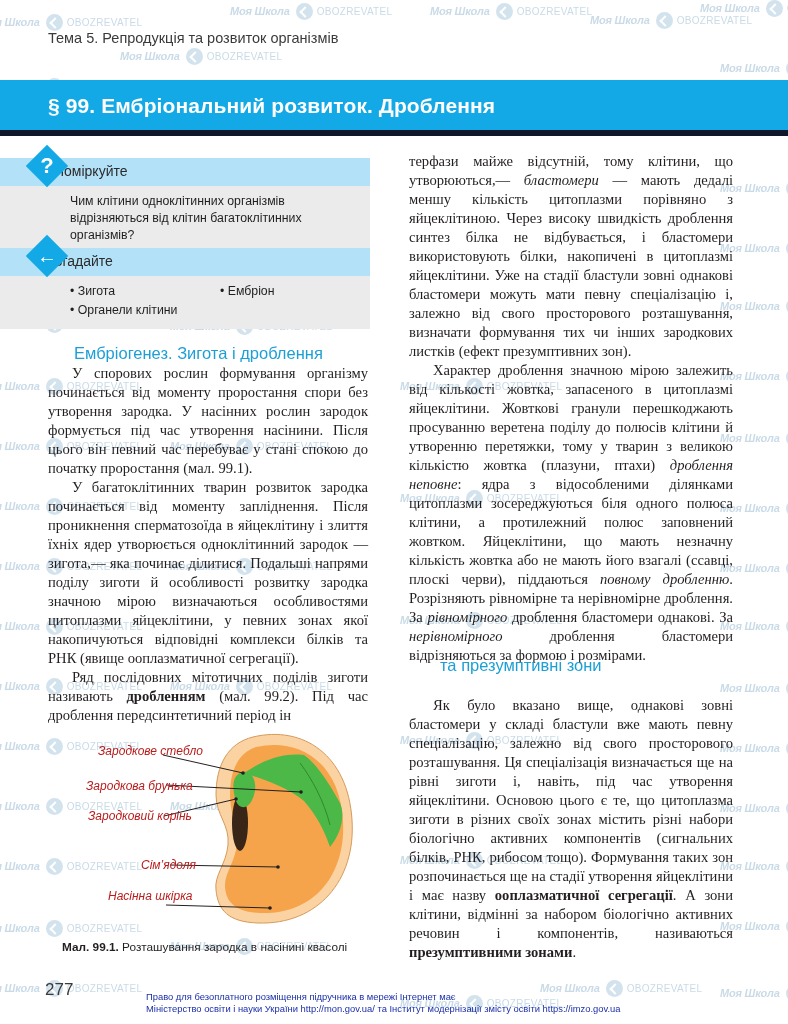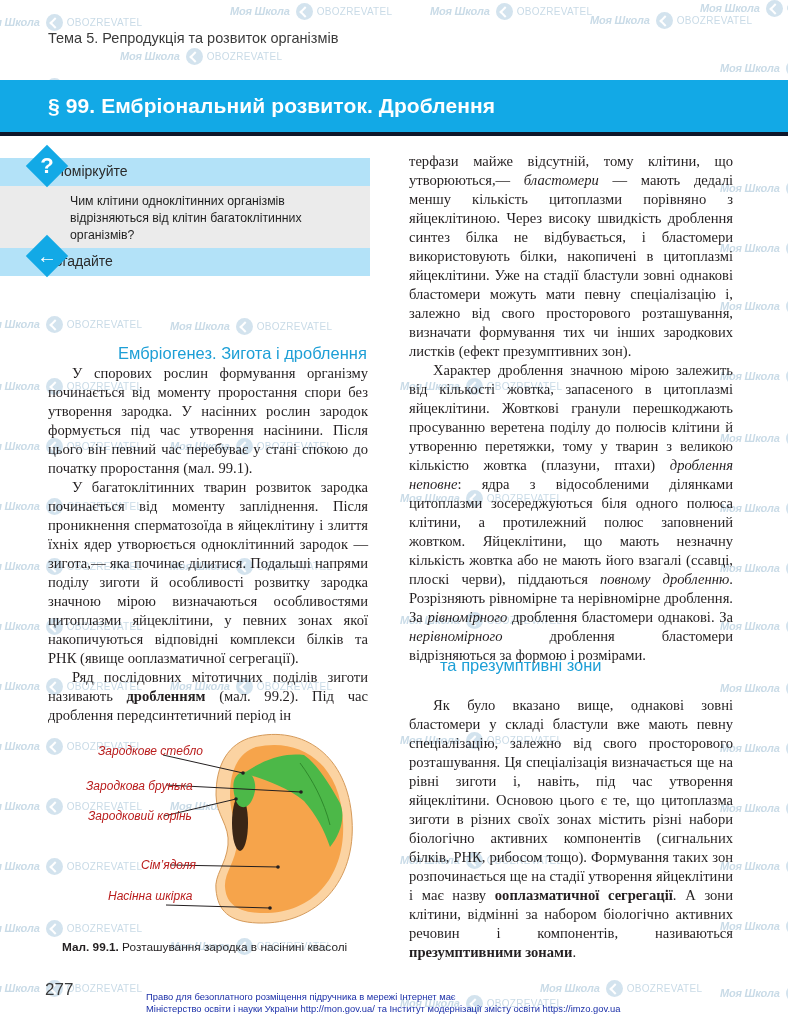--- a/index.html
+++ b/index.html
@@ -8,39 +8,39 @@
 
   
   .wm { position: absolute; pointer-events: none; color: #c9dbe7; font-size: 11px; white-space: nowrap; z-index: 0; }
   .wm .ms { font-style: italic; font-weight: bold; font-family: "Liberation Sans", sans-serif; letter-spacing: -0.2px; }
   .wm .ob { font-family: "Liberation Sans", sans-serif; font-size: 10px; letter-spacing: 0.3px; margin-left: 4px; }
   .wm .dot { display: inline-block; width: 17px; height: 17px; border-radius: 50%; background: #d3e3ee; vertical-align: middle; margin-left: 6px; position: relative; }
   .wm .dot::after { content: ""; position: absolute; left: 5px; top: 5px; width: 6px; height: 6px; border-left: 2px solid #fff; border-bottom: 2px solid #fff; transform: rotate(45deg); }
 
   .topic { position: absolute; left: 48px; top: 30px; font-size: 14.5px; color: #3a3a3a; font-family: "Liberation Sans", sans-serif; z-index: 2; }
 
-  .para-bar { position: absolute; left: 0; top: 80px; width: 788px; height: 56px; background: #12a9e6; z-index: 2; border-bottom: 4px solid #0f172a; text-align: center; }
+  .para-bar { position: absolute; left: 0; top: 80px; width: 788px; height: 56px; background: #12a9e6; z-index: 2; border-bottom: 6px solid #0f172a; text-align: center; }
   .para-bar .title { position: absolute; left: 48px; top: 14px; font-size: 21px; color: #ffffff; font-family: "Liberation Sans", sans-serif; font-weight: bold; letter-spacing: 0.1px; }
 
   .box { position: absolute; left: 0; width: 370px; z-index: 2; }
   .box .head { height: 28px; background: #b3e2f8; position: relative; }
   .box .head .label { position: absolute; left: 54px; top: 5px; font-size: 14px; color: #2b2b2b; font-family: "Liberation Sans", sans-serif; }
   .box .body { background: #ebebeb; padding: 8px 16px 10px 70px; font-size: 12.3px; line-height: 17px; font-family: "Liberation Sans", sans-serif; color: #1f1f1f; }
   .diamond { position: absolute; left: 32px; top: -7px; width: 30px; height: 30px; background: #12a9e6; transform: rotate(45deg); z-index: 3; }
   .diamond-glyph { position: absolute; left: 32px; top: -7px; width: 30px; height: 30px; z-index: 4; color: #fff; font-size: 22px; font-weight: bold; text-align: center; line-height: 30px; font-family: "Liberation Sans", sans-serif; }
   .remember-list { display: grid; grid-template-columns: 150px 150px; row-gap: 2px; }
   .remember-list span::before { content: "• "; }
 
   .col { position: absolute; z-index: 2; font-family: "Liberation Serif", serif; font-size: 14.6px; line-height: 19px; color: #231f20; text-align: justify; }
   .col p { text-indent: 24px; }
   .col p.noindent { text-indent: 0; }
   .col-left { left: 48px; top: 364px; width: 320px; }
   .col-right { left: 409px; top: 152px; width: 324px; }
   .h2 { position: absolute; z-index: 2; font-family: "Liberation Sans", sans-serif; color: #1d9fd6; font-size: 16.5px; line-height: 18px; }
-  .h2-left { left: 74px; top: 344px; margin-left: 44px; }
+  .h2-left { left: 74px; top: 344px; }
   .h2-right { left: 440px; top: 656px; width: 260px; }
   .col-right2 { left: 409px; top: 696px; width: 324px; }
 
   .fig { position: absolute; left: 48px; top: 725px; width: 320px; height: 210px; z-index: 2; }
   .fig .lbl { position: absolute; font-family: "Liberation Sans", sans-serif; font-size: 12px; color: #b91c1c; white-space: nowrap; font-style: italic; }
   .caption { position: absolute; left: 62px; top: 940px; font-family: "Liberation Sans", sans-serif; font-size: 11.8px; color: #231f20; z-index: 2; }
   .caption b { font-weight: bold; }
 
   .page-num { position: absolute; left: 45px; top: 980px; font-family: "Liberation Sans", sans-serif; font-size: 17px; color: #3a3a3a; z-index: 2; }
   .footer { position: absolute; left: 146px; top: 991px; font-family: "Liberation Sans", sans-serif; font-size: 9.4px; line-height: 12px; color: #1b2fa8; z-index: 2; }
@@ -117,20 +117,27 @@
   </div>
   <div class="body" style="padding-top:7px;padding-bottom:12px;">Чим клітини одноклітинних організмів відрізняються від клітин багатоклітинних організмів?</div>
 </div>
 
 <div class="box" style="top:248px;">
   <div class="head">
     <div class="diamond"></div>
     <div class="diamond-glyph" style="font-size:20px;">←</div>
     <div class="label">Згадайте</div>
   </div>
+  <div class="body" style="padding-top:7px;padding-bottom:10px;">
+    <div class="remember-list">
+      <span>Зигота</span>
+      <span>Ембріон</span>
+      <span>Органели клітини</span>
+    </div>
+  </div>
 </div>
 
 <div class="h2 h2-left">Ембріогенез. Зигота і дроблення</div>
 <div class="col col-left">
   <p>У спорових рослин формування організму починається від моменту проростання спори без утворення зародка. У насінних рослин зародок формується під час утворення насінини. Після цього він певний час перебуває у стані спокою до початку проростання (мал. 99.1).</p>
   <p>У багатоклітинних тварин розвиток зародка починається від моменту запліднення. Після проникнення сперматозоїда в яйцеклітину і злиття їхніх ядер утворюється одноклітинний зародок — зигота,— яка починає ділитися. Подальші напрями поділу зиготи й особливості розвитку зародка значною мірою визначаються особливостями цитоплазми яйцеклітини, у певних зонах якої накопичуються відповідні комплекси білків та РНК (явище ооплазматичної сегрегації).</p>
   <p><span>Ряд послідовних мітотичних поділів зиготи називають </span><b>дробленням</b><span> (мал. 99.2). Під час дроблення передсинтетичний період ін</span></p>
 </div>
 
 <div class="fig">

